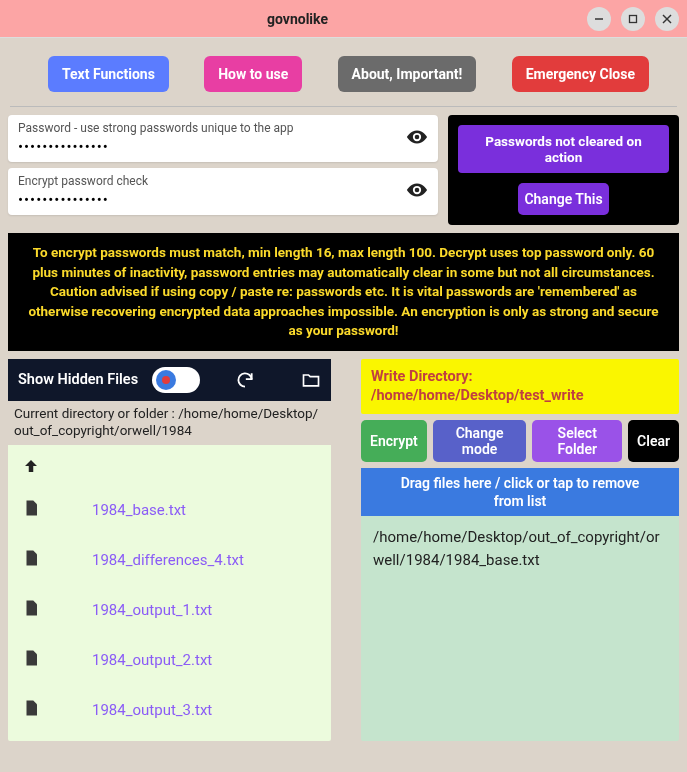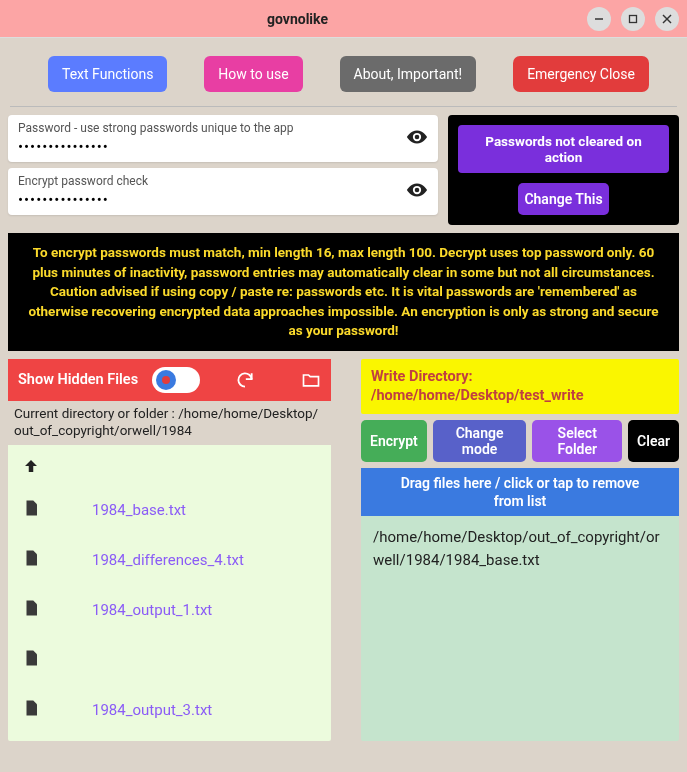--- a/index.html
+++ b/index.html
@@ -6,21 +6,21 @@
 body { width: 687px; height: 772px; background: #f1f1f0; overflow: hidden; }
 .titlebar { height: 38px; display: flex; align-items: center; padding: 0 8px; background: #fca5a5; border-bottom: 1px solid #ddd; }
 .titlebar .title { flex: 1; text-align: center; font-weight: 700; font-size: 14px; color: #222; }
 .winbtns { display: flex; gap: 10px; }
 .winbtn { width: 24px; height: 24px; border-radius: 50%; background: #ddd; display: flex; align-items: center; justify-content: center; cursor: pointer; }
 .winbtn svg { width: 10px; height: 10px; }
 
 .content { background: #dcd4ca; padding: 8px; height: calc(772px - 38px); }
 
 .toprow { display: flex; gap: 0; padding: 10px 30px 10px 40px; justify-content: space-between; }
-.btn { border: none; border-radius: 6px; padding: 10px 14px; font-weight: 400; font-size: 14px; color: #fff; cursor: pointer; }
+.btn { border: none; border-radius: 6px; padding: 10px 14px; font-weight: 700; font-size: 14px; color: #fff; cursor: pointer; }
 .btn-blue { background: #5b7cff; }
 .btn-pink { background: #e83ea3; }
 .btn-gray { background: #6b6b6b; }
 .btn-red { background: #e23c3c; border-radius: 7px; }
 
 .divider { height: 1px; background: #bbb; margin: 4px 2px 8px; }
 
 .pwrow { display: flex; gap: 10px; align-items: stretch; }
 .pwcol { flex: 0 0 430px; display: flex; flex-direction: column; gap: 6px; }
 .pwfield { background: #fff; border-radius: 4px; padding: 6px 10px; position: relative; box-shadow: 0 1px 2px rgba(0,0,0,.1); }
@@ -29,21 +29,21 @@
 .pwfield .eye { position: absolute; right: 10px; top: 50%; transform: translateY(-50%); }
 .pwfield .eye svg { width: 22px; height: 22px; }
 .pwside { flex: 1; background: #000; border-radius: 4px; display: flex; flex-direction: column; align-items: center; justify-content: center; gap: 10px; padding: 10px; }
 .pwside .notice { background: #7a2fdc; color: #fff; font-weight: 700; font-size: 13.5px; padding: 8px 8px; border-radius: 4px; width: 100%; text-align: center; }
 .pwside .change { background: #7a2fdc; color: #fff; font-weight: 600; font-size: 14px; border: none; border-radius: 5px; padding: 8px 6px; cursor: pointer; }
 
 .warnbox { background: #000; color: #fbda2b; font-weight: 700; font-size: 13.5px; text-align: center; padding: 10px 12px; margin-top: 8px; line-height: 1.45; }
 
 .mainrow { display: flex; gap: 30px; margin-top: 8px; }
 .leftpane { width: 323px; background: #ecfbdd; border-radius: 2px; display: flex; flex-direction: column; }
-.leftheader { background: #ef4444; color: #fff; display: flex; align-items: center; padding: 8px 10px; gap: 14px; }
+.leftheader { background: #0f172a; color: #fff; display: flex; align-items: center; padding: 8px 10px; gap: 14px; }
 .leftheader .showlabel { font-weight: 600; font-size: 14.5px; }
 .toggle { width: 48px; height: 26px; background: #fff; border-radius: 13px; position: relative; cursor: pointer; }
 .toggle .knob { width: 20px; height: 20px; background: #3a7ae0; border-radius: 50%; position: absolute; top: 3px; left: 4px; }
 .toggle .knob::after { content:''; position:absolute; width:8px; height:8px; background:#e23c3c; border-radius:50%; top:6px; left:6px; }
 .leftheader .spacer { flex: 1; }
 .leftheader .iconbtn { cursor: pointer; display:flex; }
 .leftheader .iconbtn svg { width: 20px; height: 20px; fill:#fff; stroke:#fff;}
 .curdir { font-size: 13.5px; color: #222; padding: 4px 6px 6px; background:#dcd4ca; line-height:1.28; word-break: break-all;}
 .filelist { padding: 6px 0 6px 6px; flex:1; }
 .uparrow { padding: 6px 8px; cursor:pointer; }
@@ -172,20 +172,21 @@
                   <path d="M6 2h9l5 5v15H6z" fill="#3a3a3a"></path>
                   <path d="M15 2v5h5" fill="#fff" opacity=".0"></path>
                 </svg></span>
               <span class="fname">1984_output_1.txt</span>
             </div>
             <div class="fileitem">
               <span><svg viewBox="0 0 24 24">
                   <path d="M6 2h9l5 5v15H6z" fill="#3a3a3a"></path>
                   <path d="M15 2v5h5" fill="#fff" opacity=".0"></path>
                 </svg></span>
+              <span class="fname">1984_output_2.txt</span>
             </div>
             <div class="fileitem">
               <span><svg viewBox="0 0 24 24">
                   <path d="M6 2h9l5 5v15H6z" fill="#3a3a3a"></path>
                   <path d="M15 2v5h5" fill="#fff" opacity=".0"></path>
                 </svg></span>
               <span class="fname">1984_output_3.txt</span>
             </div>
           </div>
       </div>

